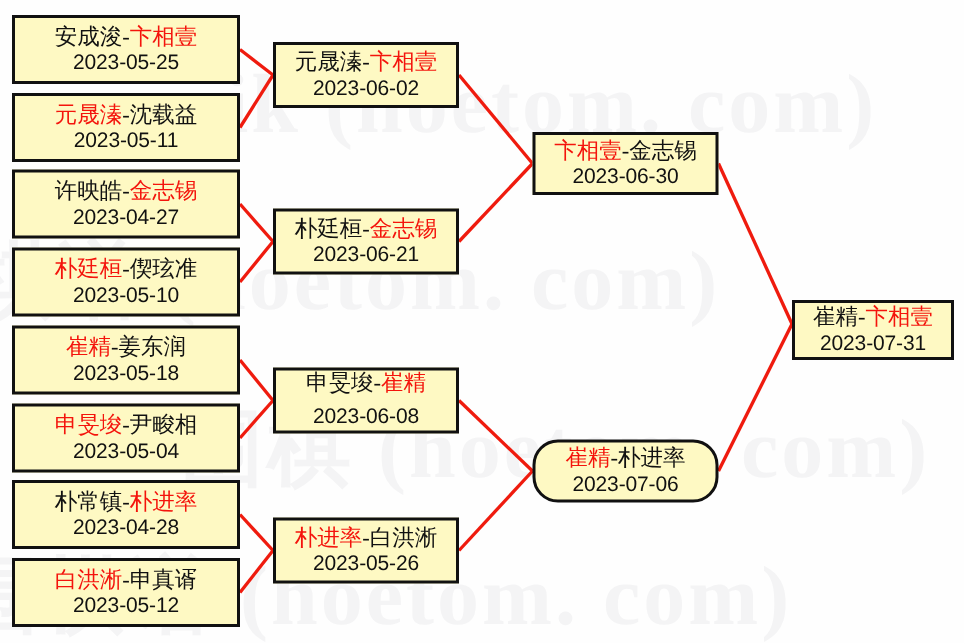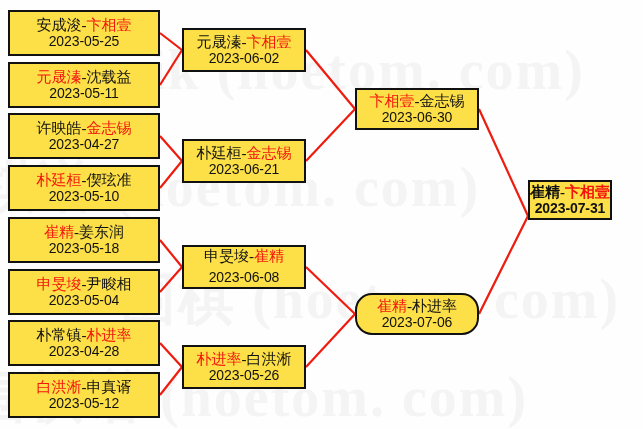--- a/index.html
+++ b/index.html
@@ -45,21 +45,21 @@
 
   #boxes-layer {
     position: absolute;
     inset: 0;
     z-index: 2;
   }
 
   .match-box {
     position: absolute;
     box-sizing: border-box;
-    background: #fde047;
+    background: #fef9c3;
     border: 2px solid #111111;
     display: flex;
     flex-direction: column;
     align-items: center;
     justify-content: center;
     line-height: 1.12;
     padding: 1px 2px;
   }
   .mb-players {
     font-size: 15px;
@@ -156,19 +156,19 @@
         <div class="mb-date">2023-05-26</div>
       </div>
       <div class="match-box" style="left: 355px; top: 88px; width: 124px; height: 42px;">
         <div class="mb-players"><span class="p-win">卞相壹</span><span class="p-sep">-</span><span class="p-lose">金志锡</span></div>
         <div class="mb-date">2023-06-30</div>
       </div>
       <div class="match-box" style="left: 355px; top: 293px; width: 124px; height: 42px; border-radius: 17px;">
         <div class="mb-players"><span class="p-win">崔精</span><span class="p-sep">-</span><span class="p-lose">朴进率</span></div>
         <div class="mb-date">2023-07-06</div>
       </div>
-      <div class="match-box" style="left: 528px; top: 180px; width: 84px; height: 40px; font-weight: bold;">
+      <div class="match-box" style="left: 528px; top: 200px; width: 108px; height: 40px;">
         <div class="mb-players"><span class="p-lose">崔精</span><span class="p-sep">-</span><span class="p-win">卞相壹</span></div>
         <div class="mb-date">2023-07-31</div>
       </div>
     </div>
 
 </div>
 
 </body></html>

